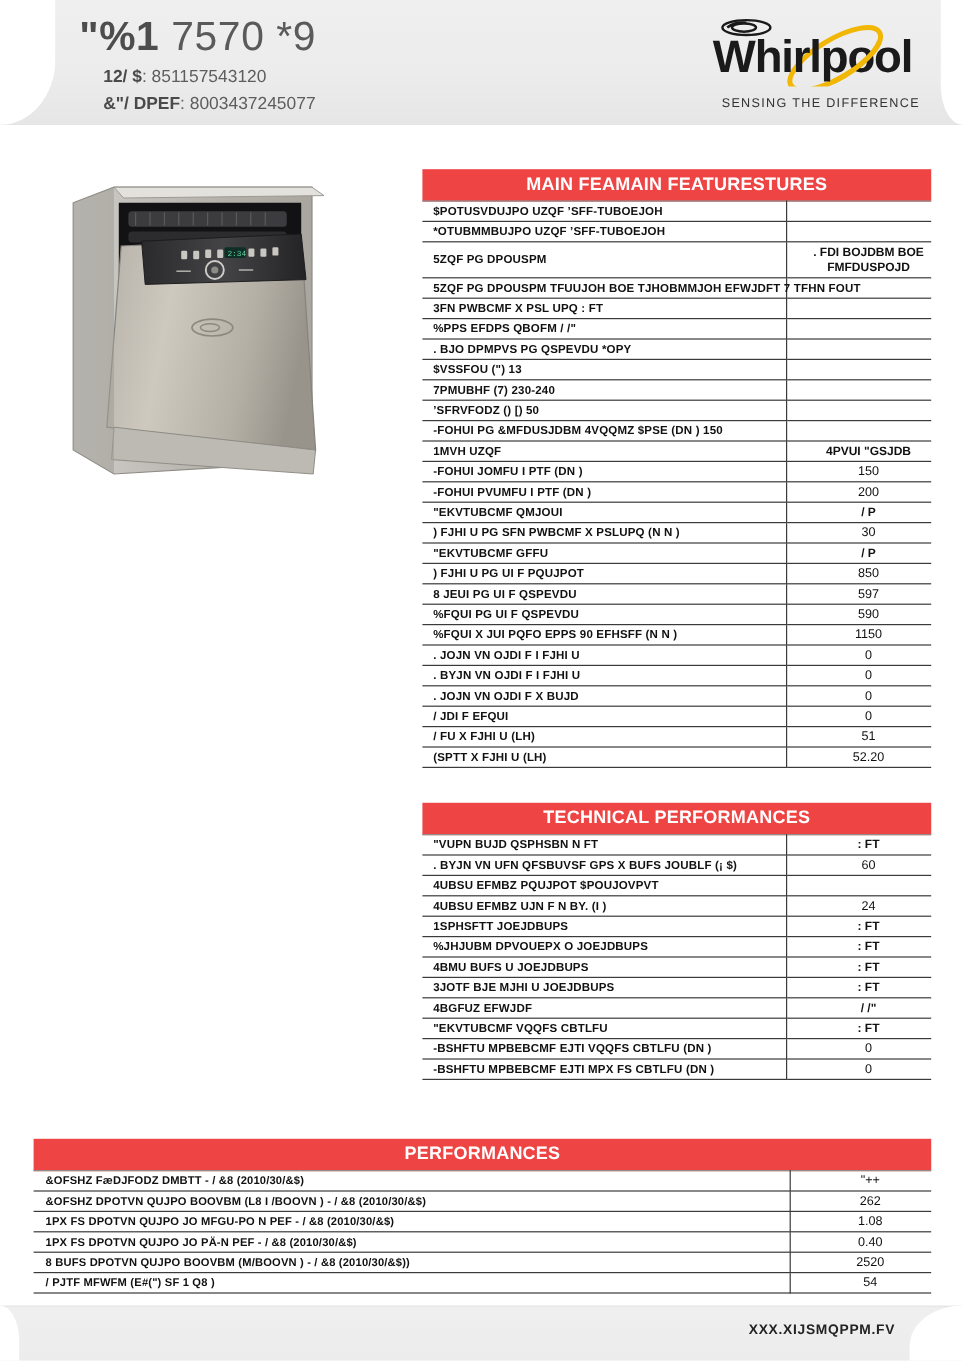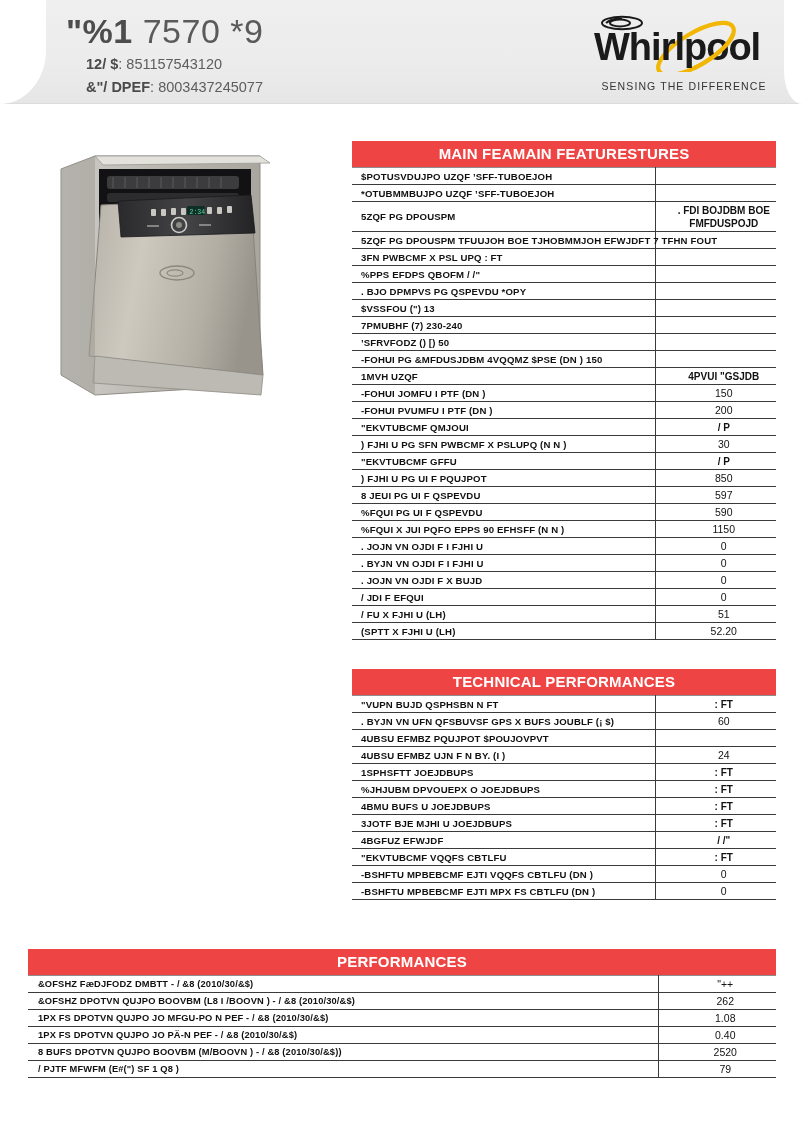--- a/index.html
+++ b/index.html
@@ -487,19 +487,24 @@
       <tr class="r">
           <td class="k">1PX FS DPOTVN QUJPO JO PÄ-N PEF - / &amp;8  (2010/30/&amp;$)</td>
           <td class="v">0.40</td>
         </tr>
       <tr class="r">
           <td class="k">8 BUFS DPOTVN QUJPO BOOVBM (M/BOOVN ) - / &amp;8  (2010/30/&amp;$))</td>
           <td class="v">2520</td>
         </tr>
       <tr class="r">
           <td class="k">/ PJTF MFWFM (E#(") SF 1 Q8 )</td>
-          <td class="v">79</td>
+          <td class="v">54</td>
         </tr>
     </tbody>
   </table>
 
+  <div class="footer">
+    <div class="footer-corner-bl"></div>
+    <div class="footer-corner-br"></div>
+    <div class="footer-url">XXX.XIJSMQPPM.FV</div>
+  </div>
 
 </div>
 
 </body></html>

